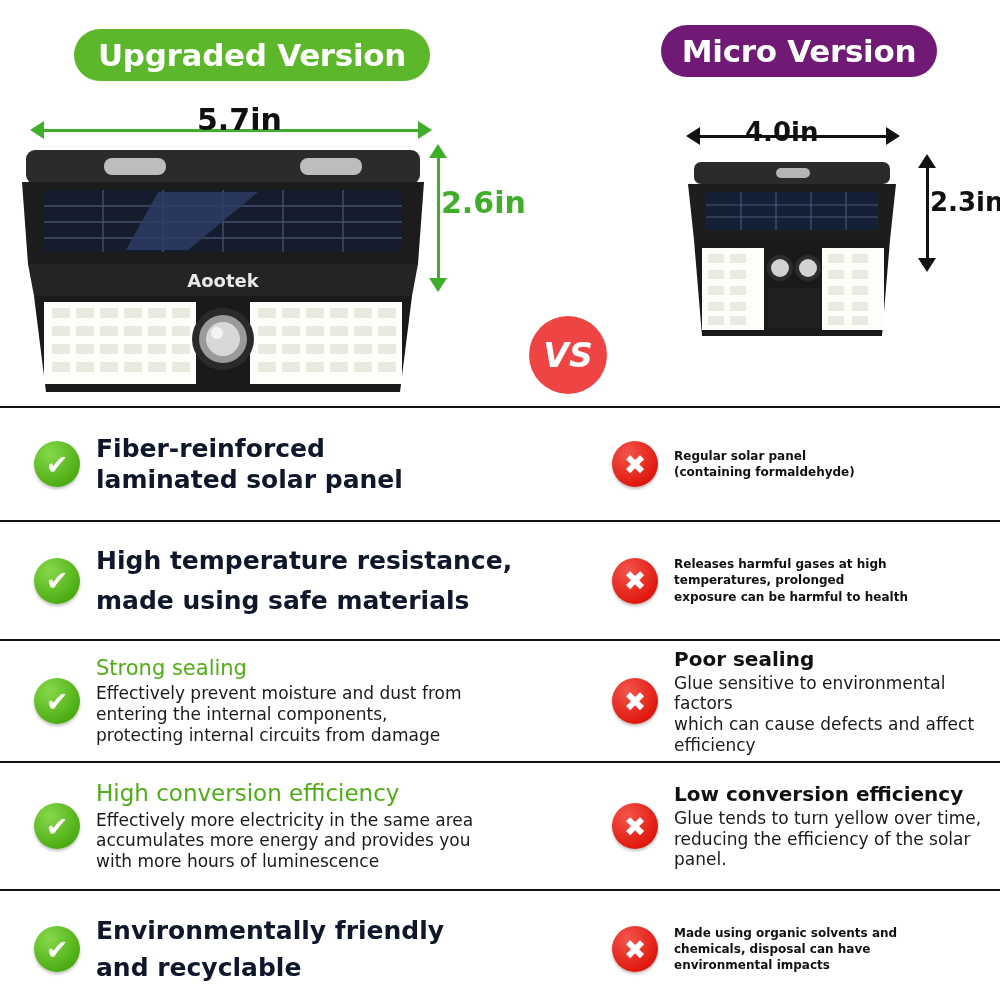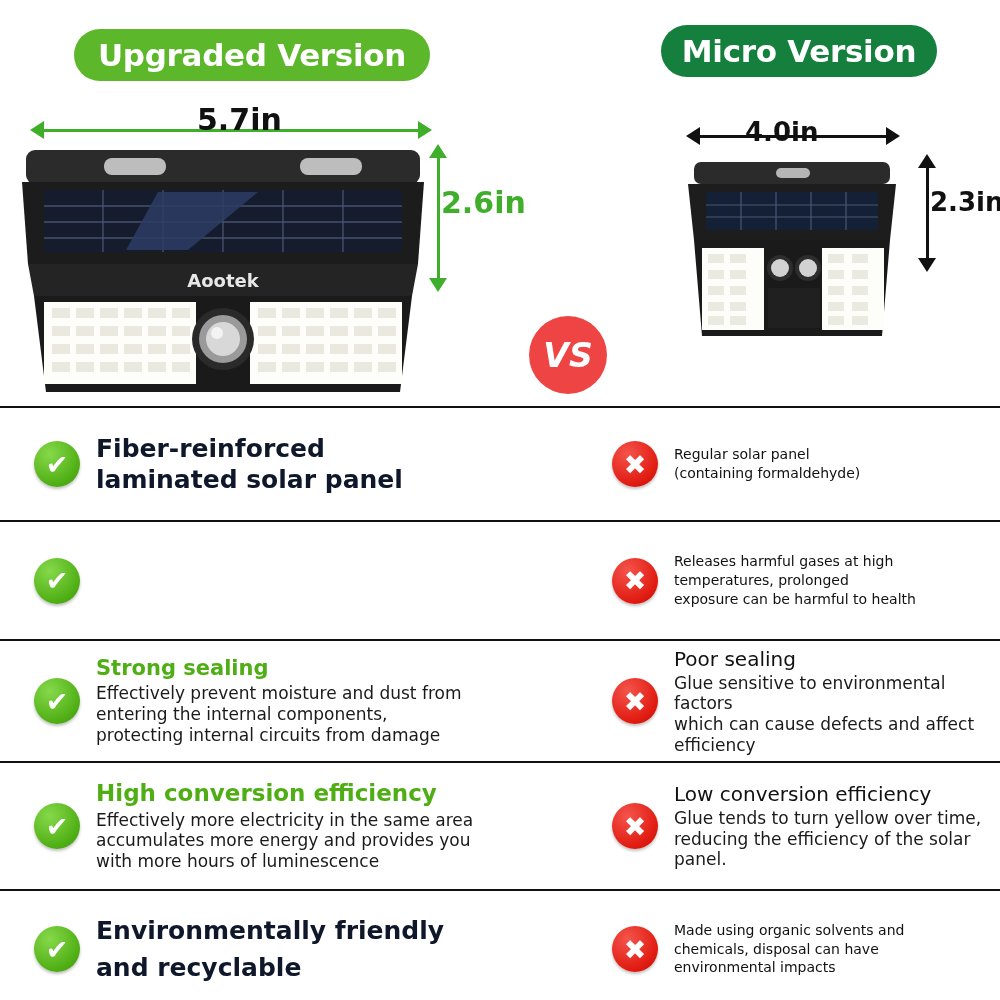--- a/index.html
+++ b/index.html
@@ -36,21 +36,21 @@
     width: 356px;
     height: 52px;
     background: #5cb82a;
     font-size: 31px;
   }
   .badge-right {
     left: 661px;
     top: 25px;
     width: 276px;
     height: 52px;
-    background: #15803d;
+    background: #701a75;
     font-size: 31px;
   }
 
   
   .product-area {
     position: absolute;
     left: 0;
     top: 88px;
     width: 1000px;
     height: 318px;
@@ -177,41 +177,42 @@
   }
   .txtblock { flex: 1 1 auto; }
   .t-green-big {
     color: #0f172a;
     font-weight: bold;
     font-size: 25px;
     line-height: 1.25;
   }
   .t-green-head {
     color: #4fae14;
-    font-weight: bold;
+    font-weight: normal;
     font-size: 21px;
     line-height: 1.2;
     margin-bottom: 2px;
   }
   .t-body {
     color: #1a1a1a;
     font-size: 17px;
     line-height: 1.22;
   }
   .t-dark-head {
     color: #111;
-    font-weight: normal;
+    font-weight: bold;
     font-size: 20px;
     line-height: 1.2;
     margin-bottom: 2px;
   }
   .t-dark-plain {
     color: #111;
-    font-size: 14px;
+    font-size: 12px;
     line-height: 1.35;
+    font-weight: bold;
   }
 </style>
 </head>
 <body>
 
 <div class="page">
 
   <div class="badge badge-left">
     <span>Upgraded Version</span>
   </div>
@@ -409,20 +410,24 @@
         <div class="txtblock">
           <div class="t-dark-plain">Regular solar panel</div>
           <div class="t-dark-plain">(containing formaldehyde)</div>
         </div>
       </div>
     </div>
 
     <div class="row" style="height:119px;">
       <div class="cell left">
         <div class="mark ok">✔</div>
+        <div class="txtblock">
+          <div class="t-green-big" style="margin-bottom:8px;">High temperature resistance,</div>
+          <div class="t-green-big">made using safe materials</div>
+        </div>
       </div>
       <div class="cell right">
         <div class="mark no">✖</div>
         <div class="txtblock">
           <div class="t-dark-plain">Releases harmful gases at high</div>
           <div class="t-dark-plain">temperatures, prolonged</div>
           <div class="t-dark-plain">exposure can be harmful to health</div>
         </div>
       </div>
     </div>

